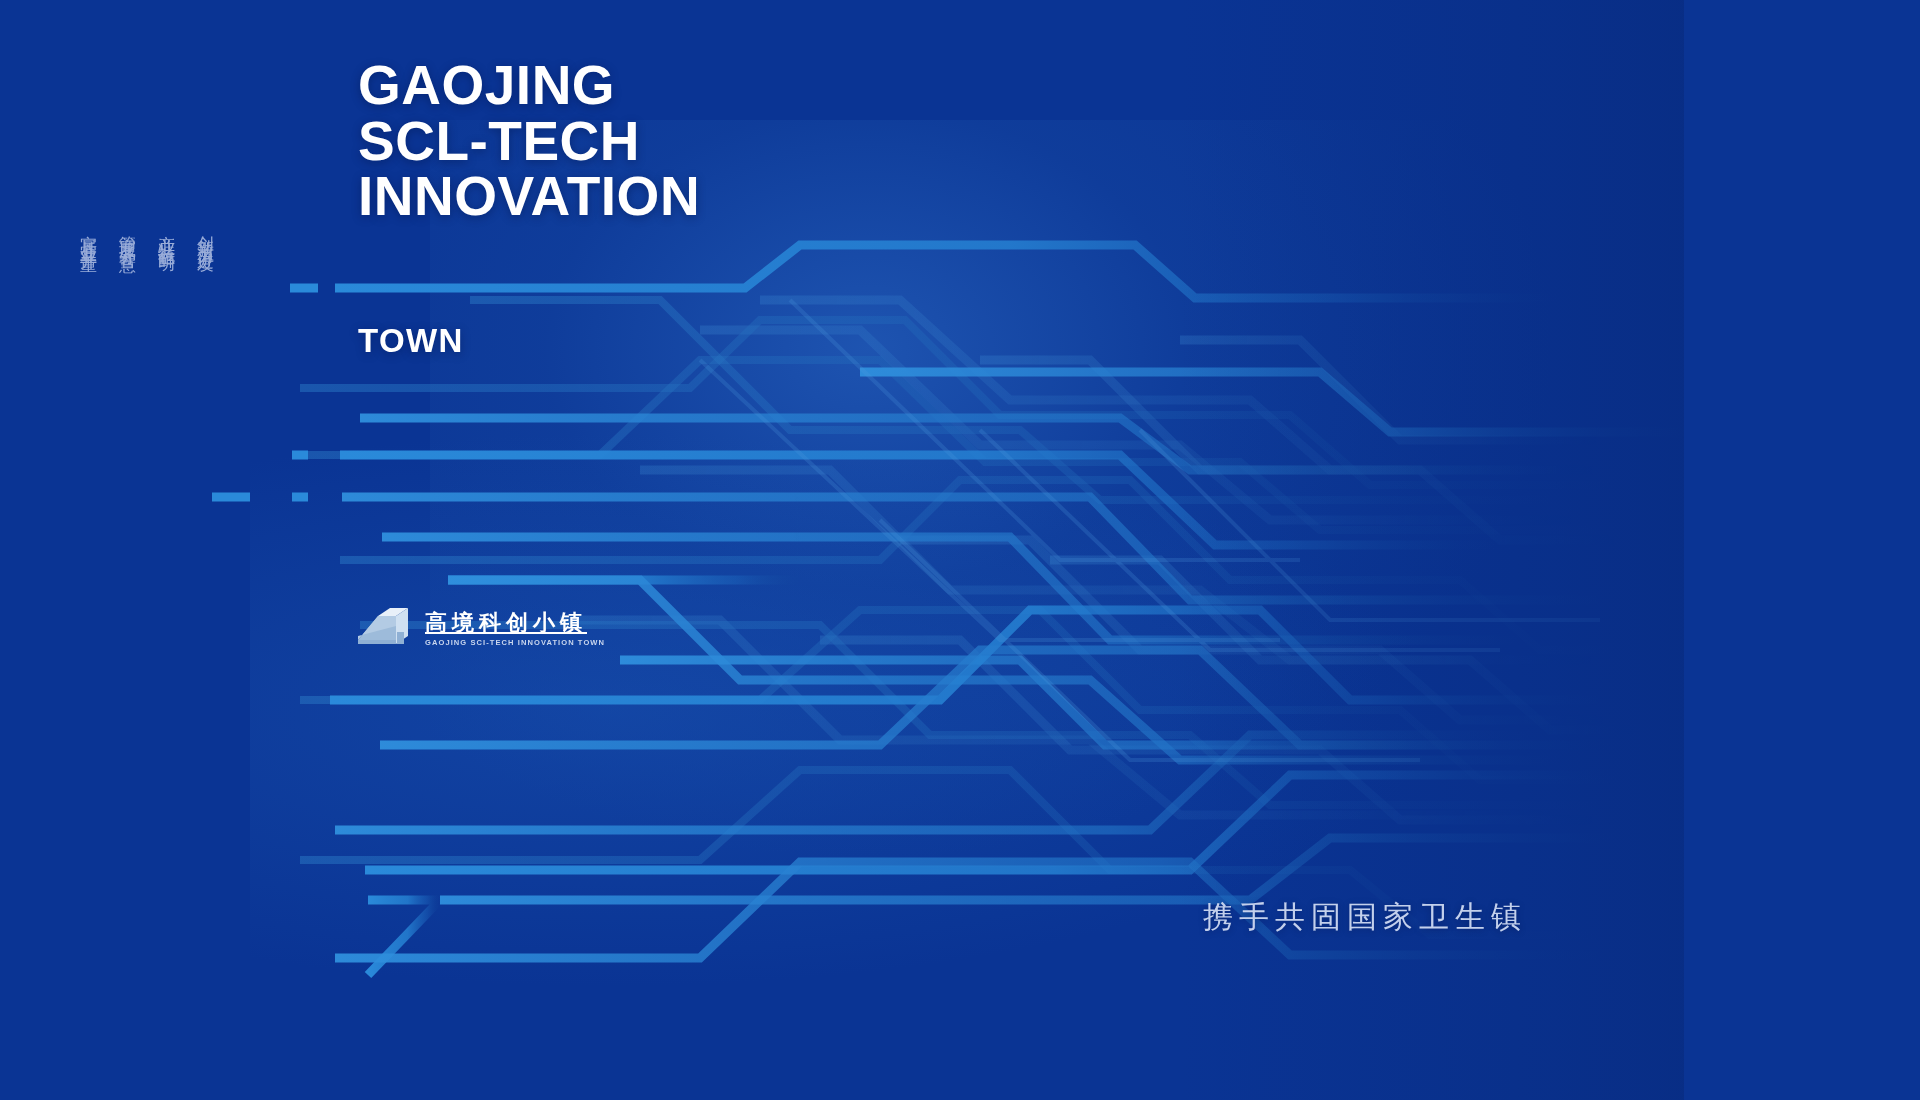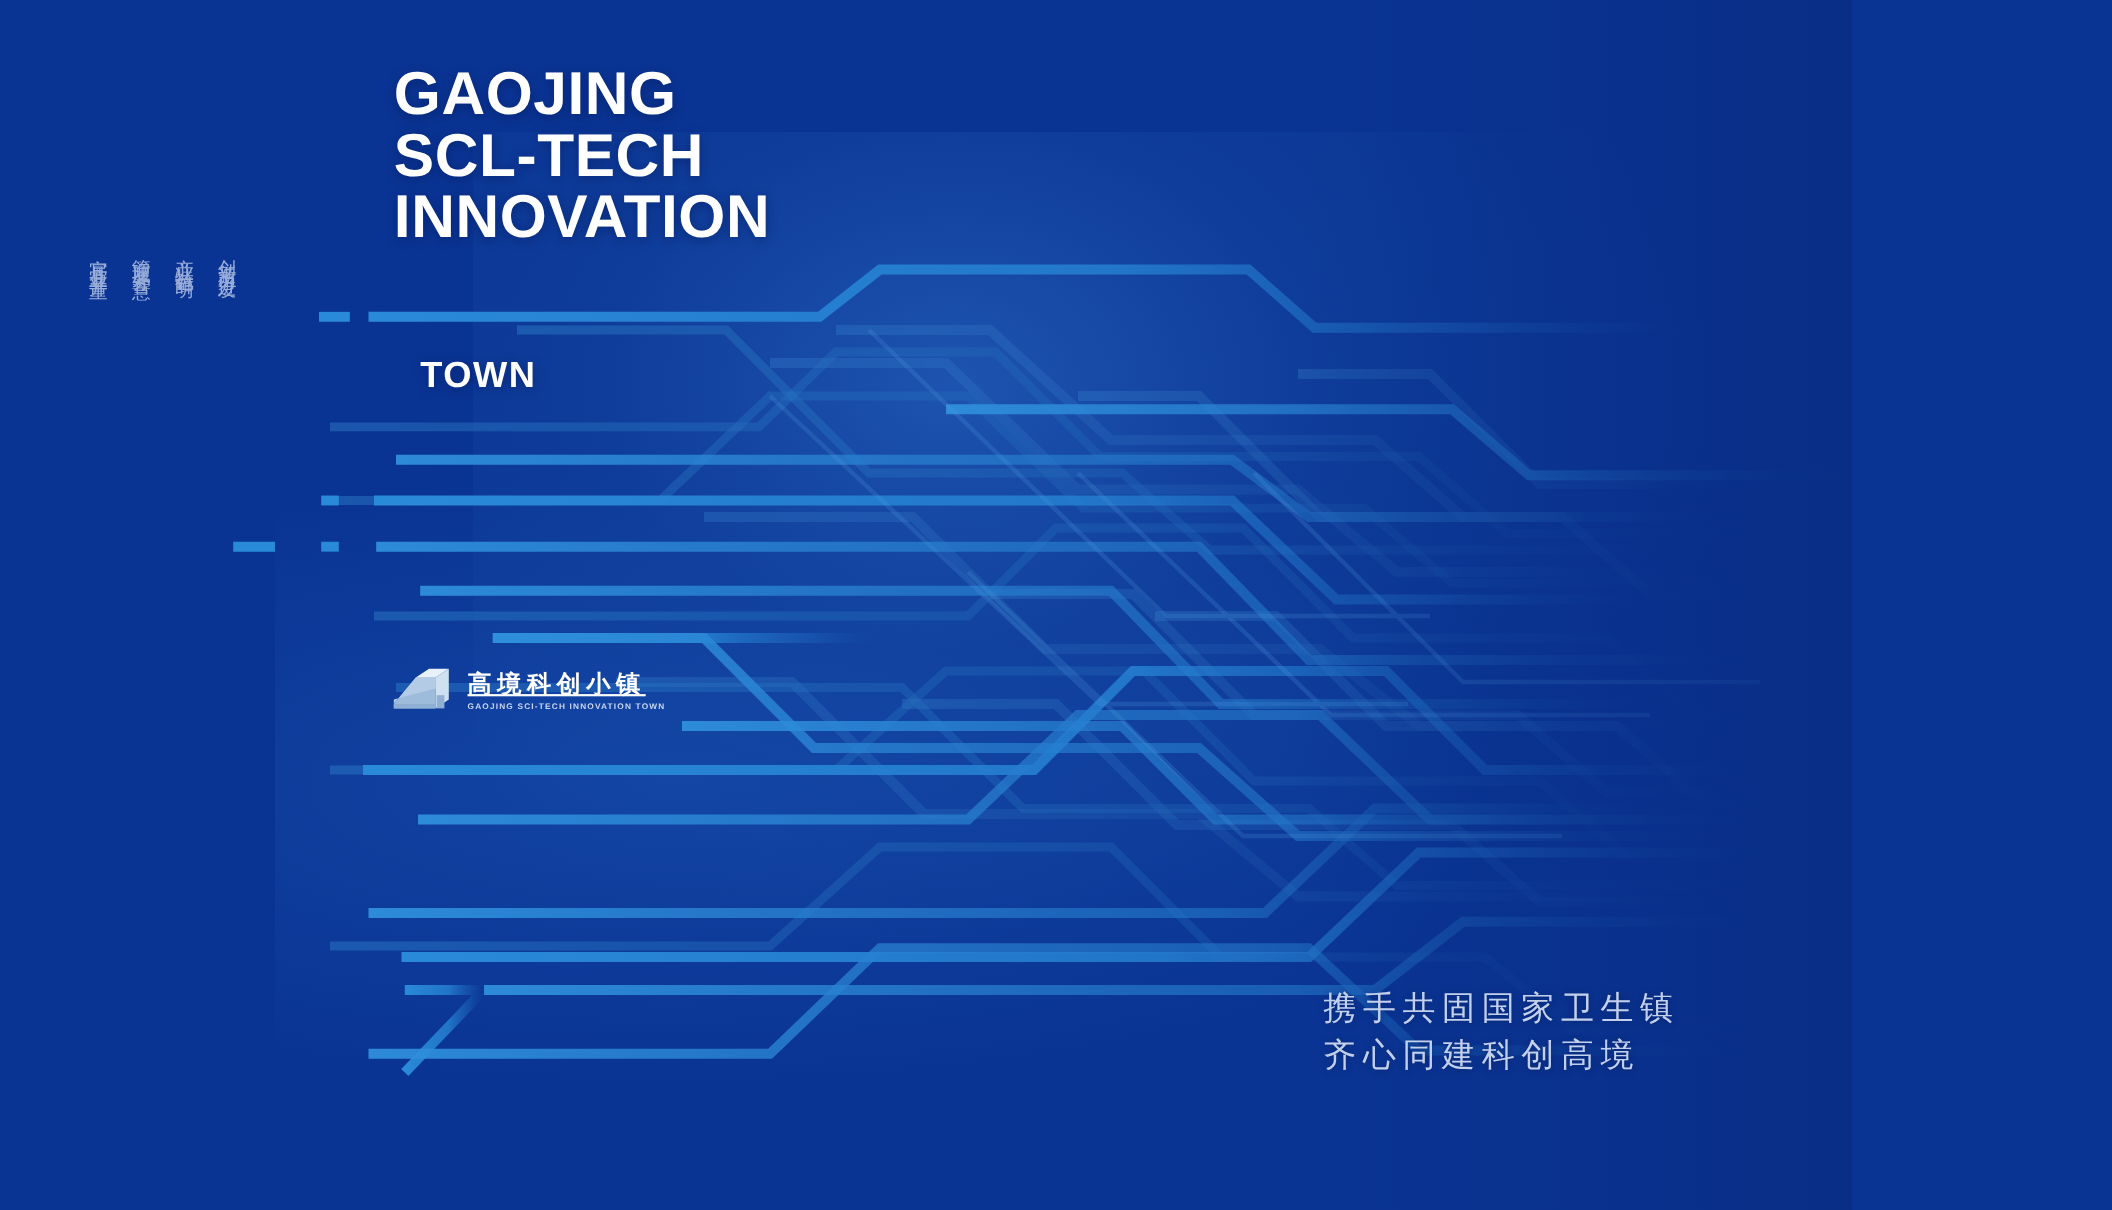--- a/index.html
+++ b/index.html
@@ -38,21 +38,20 @@
     position:absolute;left:358px;top:58px;
     color:#ffffff;font-weight:bold;
     font-size:55px;line-height:1.01;letter-spacing:.5px;
     text-shadow:0 2px 10px rgba(0,20,70,.45);
   }
   .headline div{white-space:nowrap;}
   .townword{
     position:absolute;left:358px;top:322px;
     color:#ffffff;font-weight:bold;font-size:33px;letter-spacing:1.4px;
     text-shadow:0 2px 10px rgba(0,20,70,.45);
-    margin-left:24px;
   }
 
   
   .vslogan{
     position:absolute;left:78px;top:222px;
     display:flex;flex-direction:row-reverse;gap:16px;
   }
   .vslogan .vcol{
     writing-mode:vertical-rl;text-orientation:upright;
     color:#b9c7e8;font-size:17px;letter-spacing:4px;
@@ -223,16 +222,15 @@
       <rect x="2" y="34" width="38" height="4" fill="#8fb0d4"></rect>
     </svg>
     <div class="logo-text">
       <div class="logo-cn">高境科创小镇</div>
       <div class="logo-en">GAOJING SCI-TECH INNOVATION TOWN</div>
     </div>
   </div>
 
   <div class="slogan-br">
     <div>携手共固国家卫生镇</div>
-    <div>齐心同建科创高境</div>
   </div>
 
 </div>
 
 </body></html>

